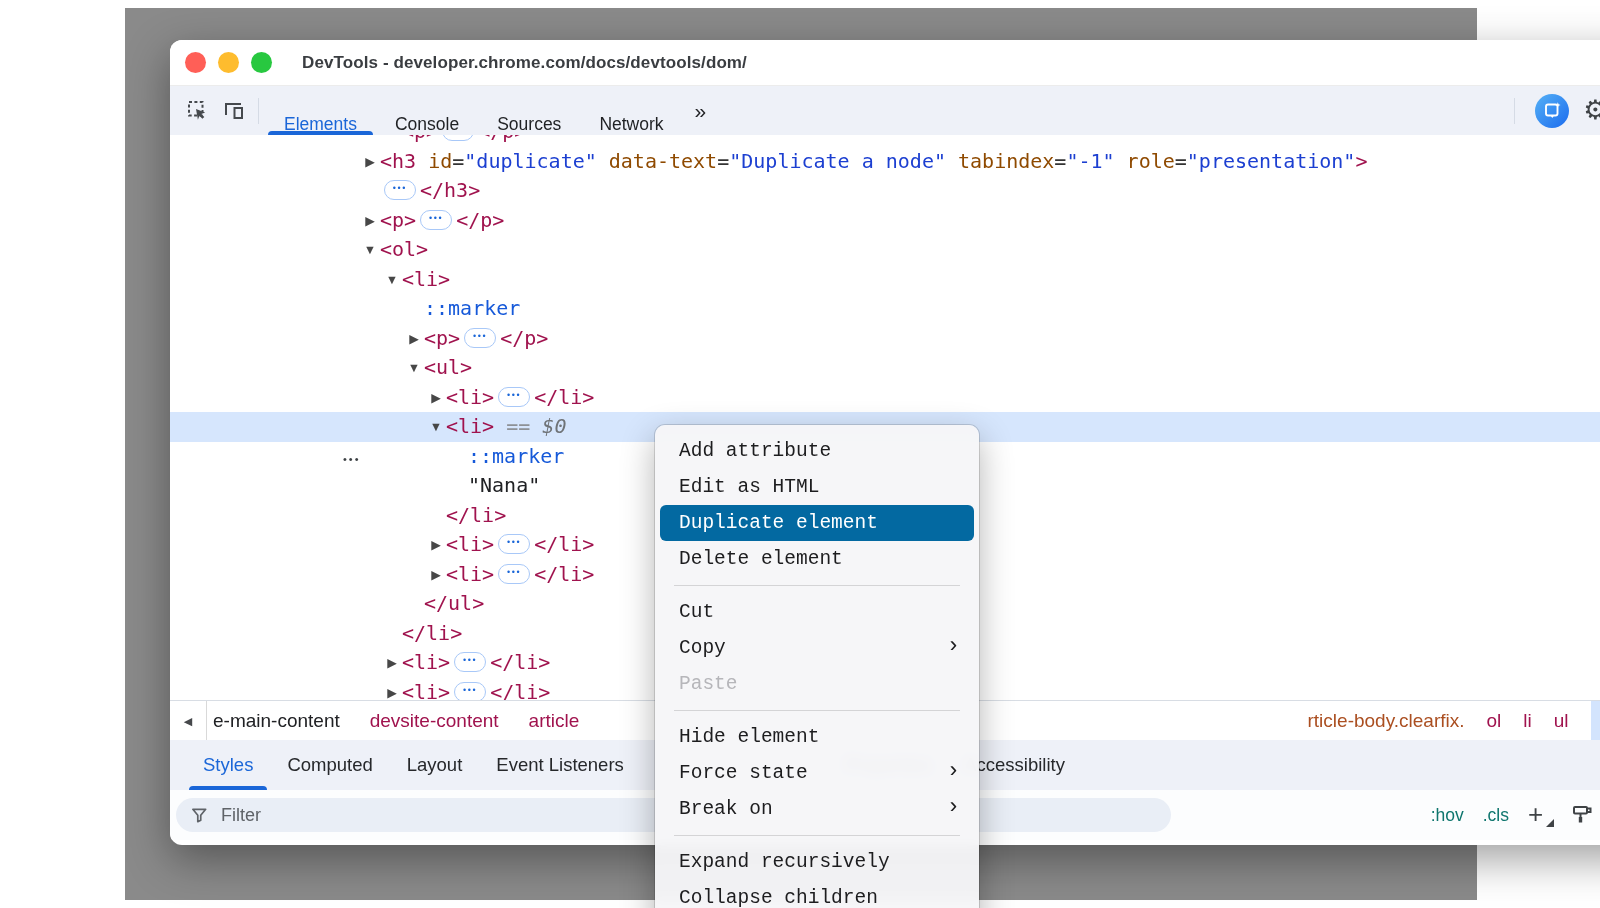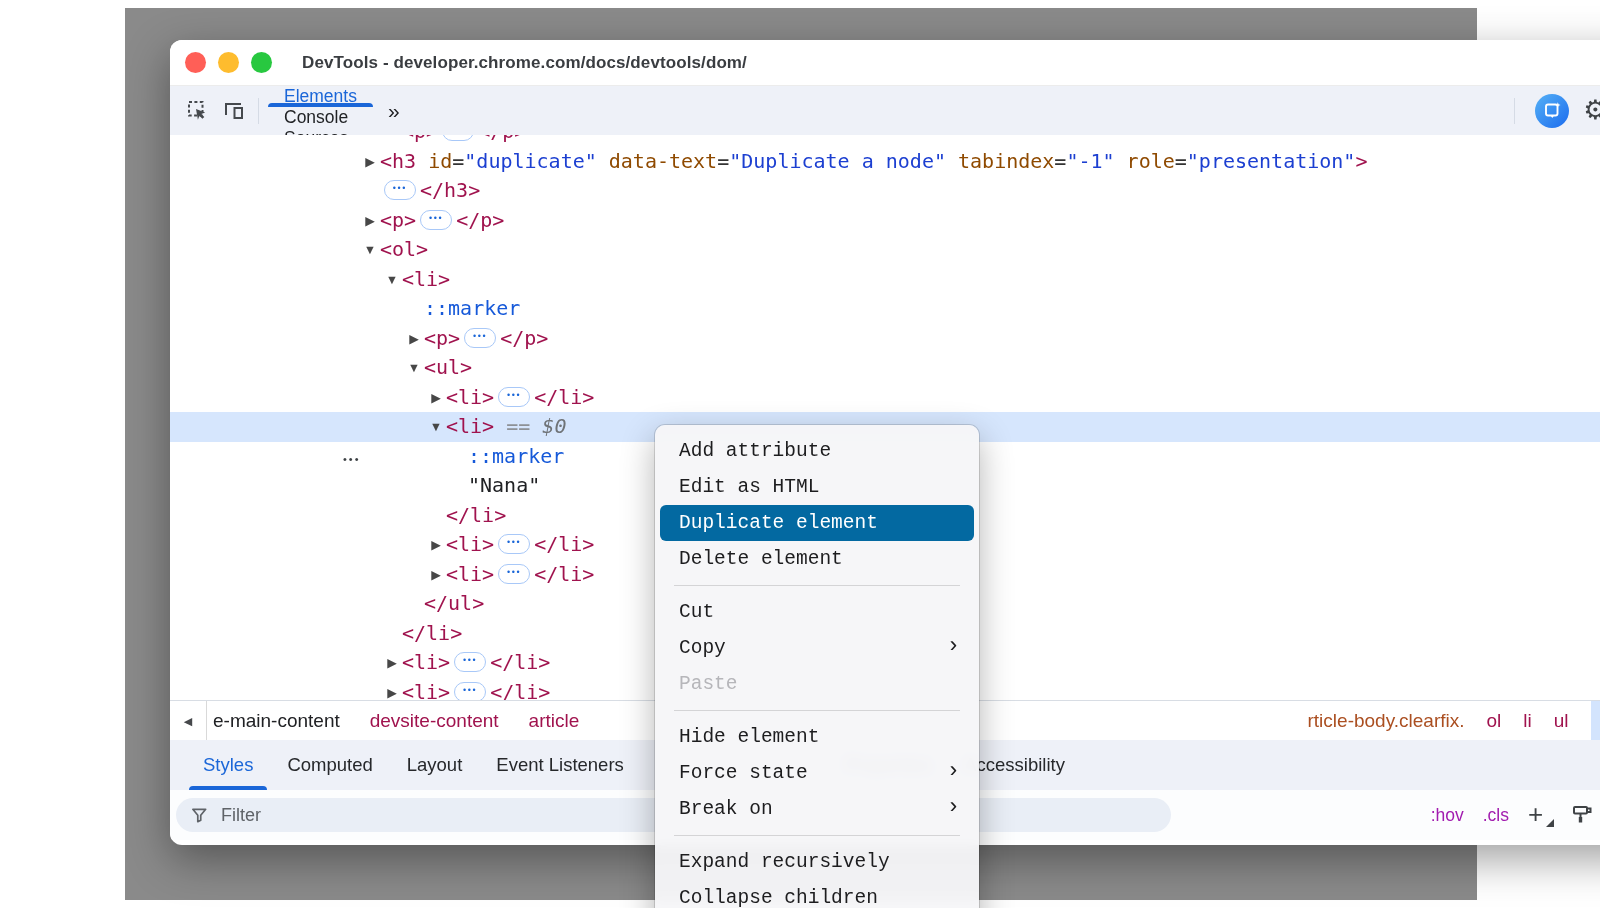--- a/index.html
+++ b/index.html
@@ -17,21 +17,21 @@
   .light{width:21px;height:21px;border-radius:50%;}
   .light.red{background:#ff5f57;}.light.yellow{background:#febc2e;}.light.green{background:#28c840;}
   .win-title{margin-left:30px;font-size:17px;font-weight:700;color:#3a3d41;letter-spacing:.1px;}
 
   
   .toolbar{position:absolute;left:0;top:46px;right:0;height:49px;background:#eef1f8;
            border-bottom:1px solid #dadfe8;display:flex;align-items:center;}
   .tool-btn{width:36px;height:36px;display:flex;align-items:center;justify-content:center;flex:0 0 auto;}
   .tool-btn:first-child{margin-left:10px;}
   .vdiv{width:1px;height:26px;background:#d5dbe5;margin:0 6px;flex:0 0 auto;}
-  .main-tabs{display:flex;height:100%;align-items:flex-start;flex-direction:column;}
+  .main-tabs{display:flex;height:100%;align-items:flex-end;}
   .main-tabs .tab{position:relative;display:flex;align-items:center;padding:0 19px;font-size:17.5px;
                   color:#1f2124;white-space:nowrap;}
   .main-tabs .tab.selected{color:#1a66d8;font-weight:400;}
   .main-tabs .tab.selected::after{content:"";position:absolute;left:3px;right:3px;bottom:0;height:4px;
                   border-radius:4px 4px 0 0;background:#1a66d8;}
   .more-tabs{display:flex;align-items:center;padding:0 12px;font-size:21px;color:#202124;}
   .toolbar-right{margin-left:auto;display:flex;align-items:center;padding-right:12px;gap:14px;}
   .ai-circle{width:34px;height:34px;border-radius:50%;background:linear-gradient(135deg,#55b1f6,#1b6bee);
              display:flex;align-items:center;justify-content:center;}
   .gear{font-size:27px;color:#3f4346;line-height:1;}
@@ -88,21 +88,21 @@
         border-radius:4px 4px 0 0;background:#1a66d8;}
   .styles-tabs .tab:nth-child(5){margin-left:188px;}
 
   
   .filterbar{position:absolute;left:0;top:750px;right:0;height:50px;background:#fcfdfe;
         display:flex;align-items:center;}
   .filter-pill{position:absolute;left:6px;top:8px;width:981px;height:34px;border-radius:17px;
         background:#e9eef6;display:flex;align-items:center;padding-left:14px;gap:12px;}
   .filter-text{font-size:18px;color:#5f6368;}
   .filter-right{margin-left:auto;display:flex;align-items:center;gap:19px;padding-right:20px;z-index:2;}
-  .tok{font-size:17.5px;color:#a21caf;}
+  .tok{font-size:17.5px;color:#0f766e;}
   .plus-wrap{position:relative;width:24px;height:24px;}
   .plus{position:absolute;left:0;top:-4px;font-size:26px;color:#3f4346;font-weight:400;}
   .plus-corner{position:absolute;right:-2px;bottom:0;width:0;height:0;border-left:8px solid transparent;
         border-bottom:8px solid #3f4346;}
 
   
   .ctx-menu{position:absolute;left:655px;top:425px;width:324px;height:520px;background:rgba(246,246,248,.96);
         border-radius:10px;box-shadow:0 0 0 1px rgba(0,0,0,.14),0 12px 34px rgba(0,0,0,.3);
         padding-top:8px;z-index:50;backdrop-filter:blur(6px);}
   .menu-item{position:relative;height:36px;display:flex;align-items:center;margin:0 5px;

